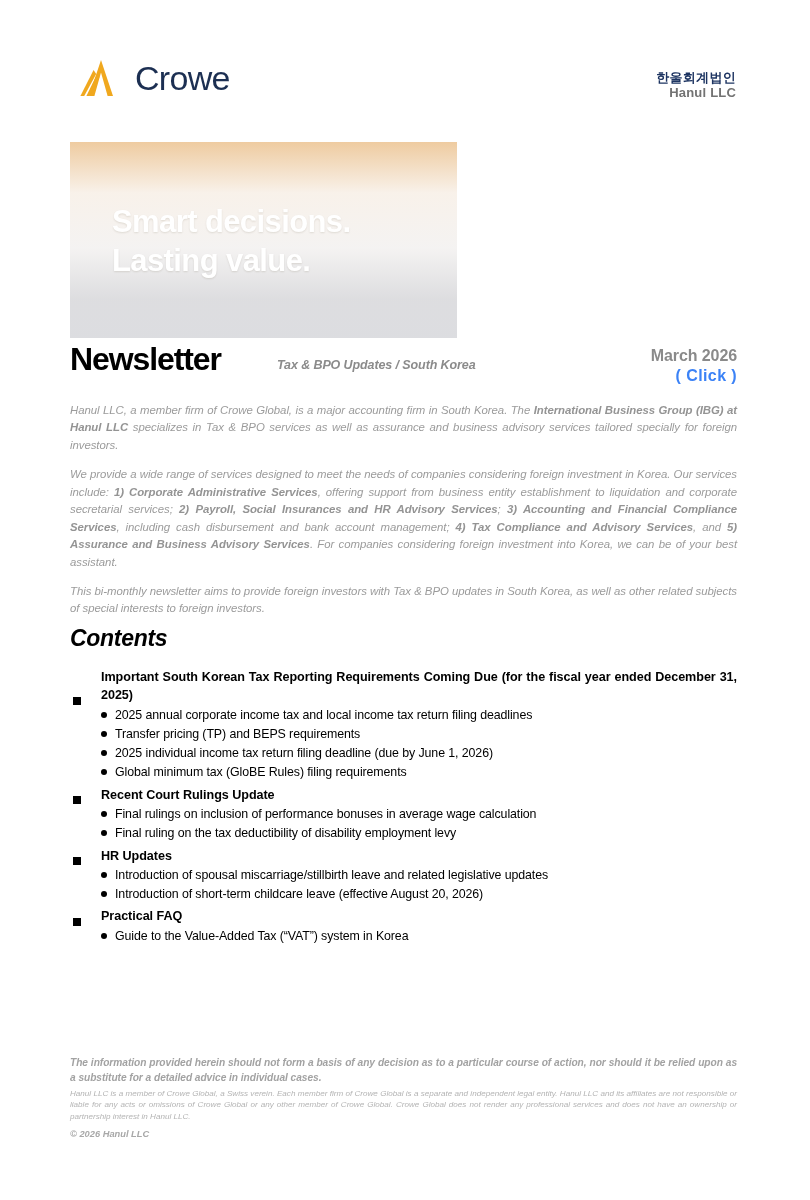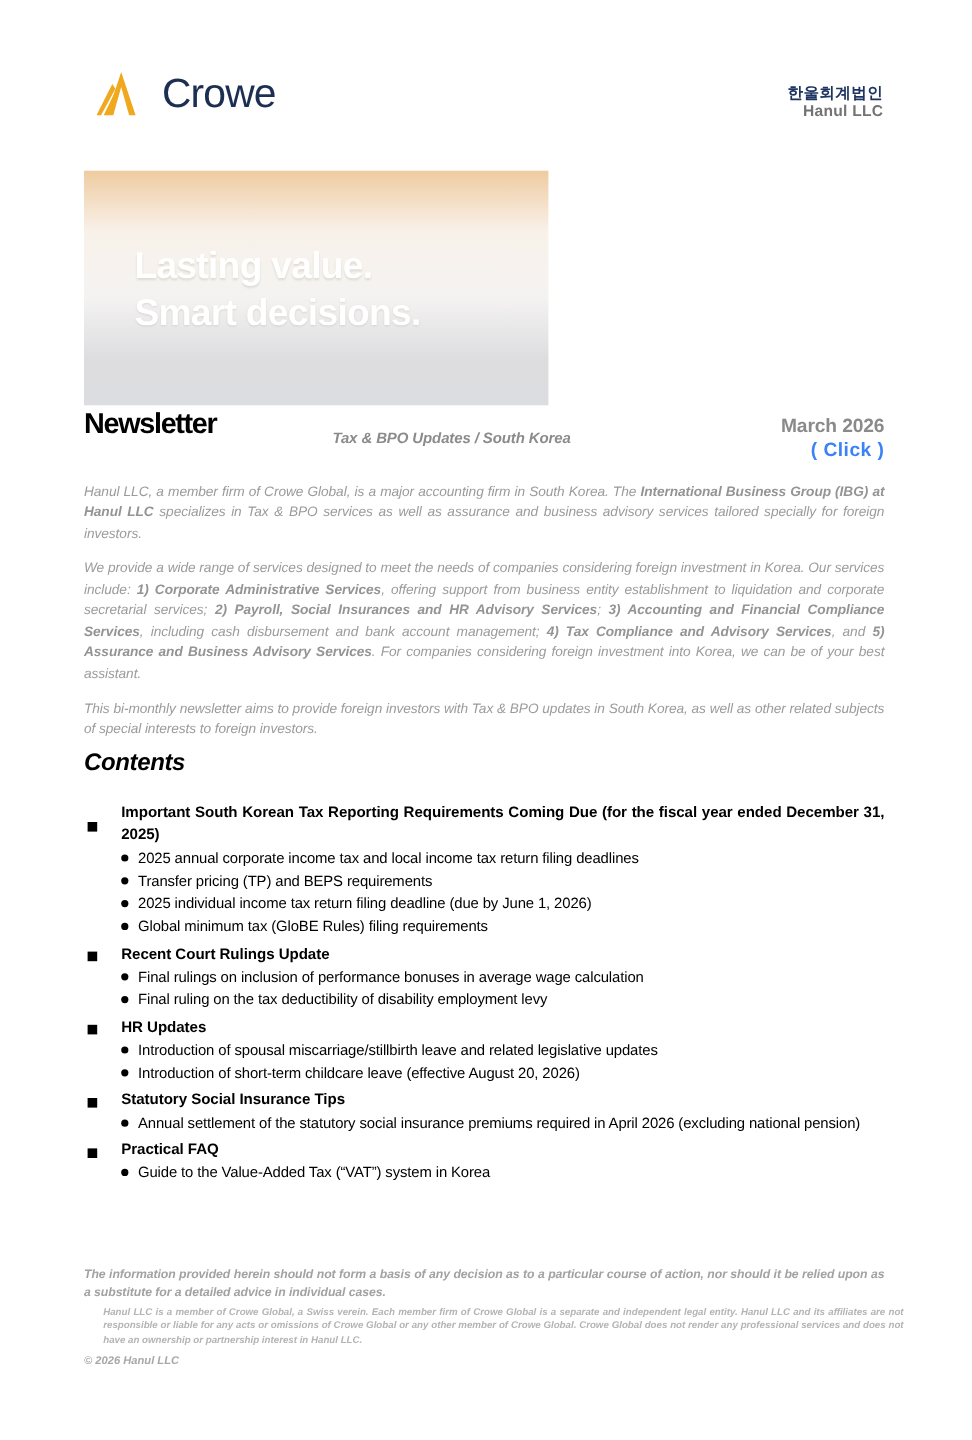--- a/index.html
+++ b/index.html
@@ -149,21 +149,21 @@
     left: 70px;
     top: 344px;
     width: 667px;
     height: 46px;
   }
 
   .title-main {
     position: absolute;
     left: 0;
     top: -4px;
-    font-size: 24px;
+    font-size: 32px;
     font-weight: 700;
     color: #000000;
     letter-spacing: -1.1px;
     line-height: 1.2;
   }
 
   .title-sub {
     position: absolute;
     left: 207px;
     top: 14px;
@@ -212,39 +212,39 @@
     margin-bottom: 12px;
     letter-spacing: -0.05px;
   }
   .intro p b { font-weight: 700; color: #949494; }
 
   
   .contents-head {
     position: absolute;
     left: 70px;
     top: 625px;
-    font-size: 20px;
+    font-size: 23px;
     font-weight: 700;
     font-style: italic;
     color: #000000;
     letter-spacing: -0.3px;
   }
 
   .contents {
     position: absolute;
     left: 70px;
     top: 668px;
     width: 667px;
   }
 
   .section { margin-bottom: 0px; }
 
   .sec-head {
     display: flex;
-    align-items: center;
+    align-items: flex-end;
     gap: 0;
     margin-bottom: 1px;
   }
   .sq-bullet {
     flex: 0 0 auto;
     width: 8px;
     height: 8px;
     background: #000000;
     margin-top: 5px;
     margin-right: 20px;
@@ -299,26 +299,25 @@
     text-align: justify;
     letter-spacing: -0.05px;
   }
 
   .legal {
     position: absolute;
     left: 70px;
     top: 1088px;
     width: 667px;
     font-size: 8.1px;
-    font-weight: 700;
+    font-weight: 400;
     font-style: italic;
     color: #b4b4b4;
     line-height: 1.42;
     text-align: justify;
-    margin-left: 16px;
   }
 
   .copyright {
     position: absolute;
     left: 70px;
     top: 1129px;
     font-size: 9.3px;
     font-style: italic;
     font-weight: 700;
     color: #a8a8a8;
@@ -343,22 +342,22 @@
     <div class="hanul-block">
       <div class="hanul-kr">한울회계법인</div>
       <div class="hanul-en">Hanul LLC</div>
     </div>
   </div>
 
   <div class="banner">
     <div class="banner-bg"></div>
     <div class="banner-fade"></div>
     <div class="banner-tagline">
+      <div>Smart decisions.</div>
       <div>Lasting value.</div>
-      <div>Smart decisions.</div>
     </div>
   </div>
 
   <div class="title-row">
     <div class="title-main">Newsletter</div>
     <div class="title-sub">Tax &amp; BPO Updates / South Korea</div>
     <div class="title-date-wrap">
       <div class="title-date">March 2026</div>
       <div class="title-click">( Click )</div>
     </div>
@@ -428,32 +427,20 @@
           <span class="rd-bullet"></span>
           <span class="sub-item-text">Introduction of spousal miscarriage/stillbirth leave and related legislative updates</span>
         </li>
         <li class="sub-item">
           <span class="rd-bullet"></span>
           <span class="sub-item-text">Introduction of short-term childcare leave (effective August 20, 2026)</span>
         </li>
       </ul>
     </div>
 
-    <div class="section">
-      <div class="sec-head">
-        <span class="sq-bullet"></span>
-        <span class="sec-head-text">Statutory Social Insurance Tips</span>
-      </div>
-      <ul class="sub-list">
-        <li class="sub-item">
-          <span class="rd-bullet"></span>
-          <span class="sub-item-text">Annual settlement of the statutory social insurance premiums required in April 2026 (excluding national pension)</span>
-        </li>
-      </ul>
-    </div>
 
     <div class="section">
       <div class="sec-head">
         <span class="sq-bullet"></span>
         <span class="sec-head-text">Practical FAQ</span>
       </div>
       <ul class="sub-list">
         <li class="sub-item">
           <span class="rd-bullet"></span>
           <span class="sub-item-text">Guide to the Value-Added Tax (“VAT”) system in Korea</span>

